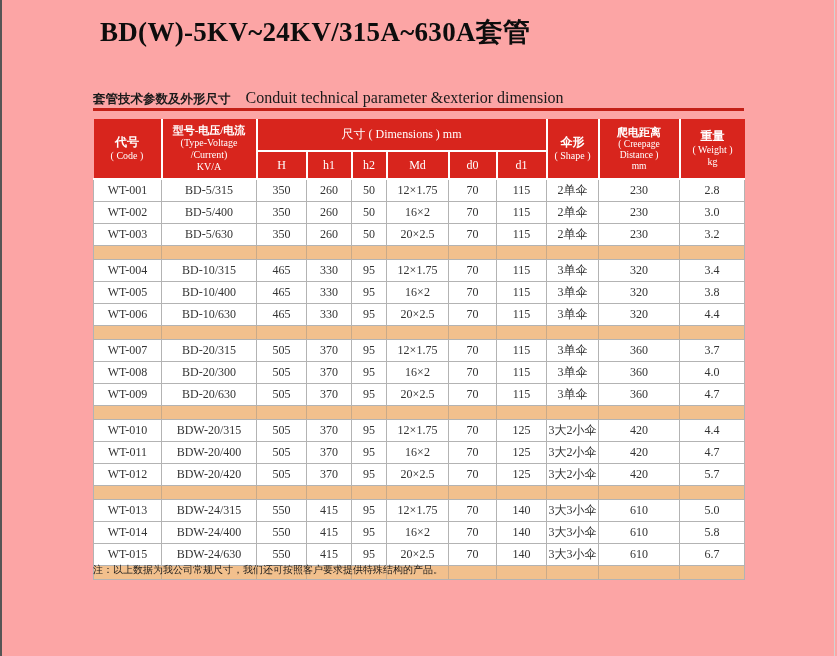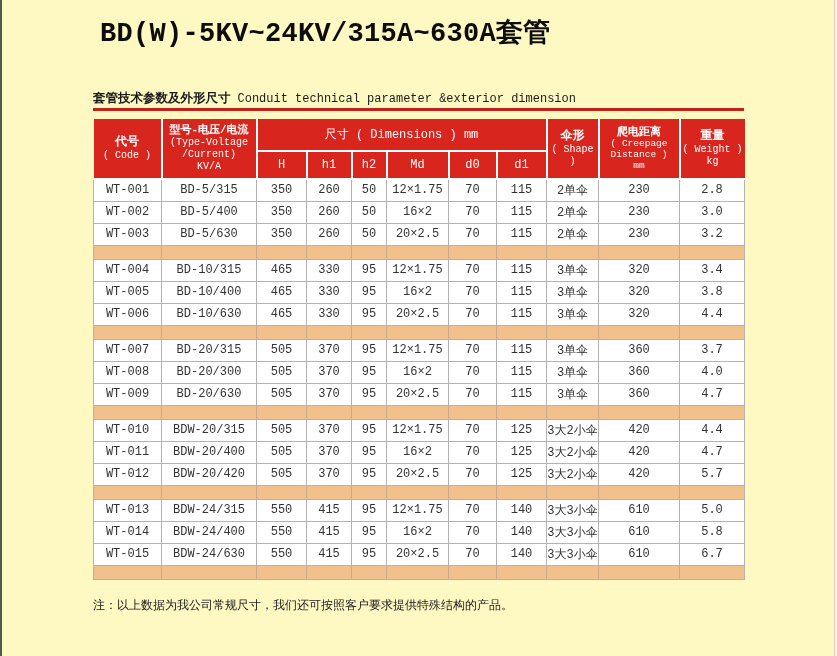--- a/index.html
+++ b/index.html
@@ -1,30 +1,30 @@
 <!DOCTYPE html>
 <html style="--header_red: #d8251d; --band_orange: #f2c08d; --underline_red: #c32017; --grid_grey: #b3b3b3;"><head>
 <meta charset="utf-8">
 <style>
   html,body { margin:0; padding:0; background:#ffffff; }
   .page {
-    position:relative; width:837px; height:656px; background:#fef9c3;
-    overflow:hidden; font-family:Liberation Mono, monospace;
+    position:relative; width:837px; height:656px; background:#fca5a5;
+    overflow:hidden; font-family:Liberation Serif, serif;
   }
   .edge-left  { position:absolute; left:0; top:0; width:2px; height:656px; background:#555555; }
   .edge-right { position:absolute; left:834px; top:0; width:1px; height:656px; background:#d2d2d2; }
 
   .title {
     position:absolute; left:100px; top:14px;
     font-size:27px; font-weight:bold; color:#0d0d0d; letter-spacing:0.3px;
     white-space:nowrap;
   }
   .subtitle { position:absolute; left:93px; top:89px; white-space:nowrap; }
   .subtitle .zh { font-size:12.5px; font-weight:bold; color:#1a1a1a; }
-  .subtitle .en { font-size:12px; font-weight:normal; color:#1a1a1a; margin-left:7px; }
+  .subtitle .en { font-size:16px; font-weight:normal; color:#1a1a1a; margin-left:15px; }
   .red-rule {
     position:absolute; left:93px; top:108px; width:651px; height:3px;
     background:var(--underline_red, #c32017);
   }
 
   .spec-table {
     position:absolute; left:93px; top:119px; width:651px;
     border-collapse:collapse; table-layout:fixed;
   }
   .spec-table th {
@@ -53,22 +53,22 @@
   .band-row { height:14px; }
   .band-row td {
     background:var(--band_orange, #f2c08d); padding:0;
     border-top:1px solid #b3b3b3; border-bottom:1px solid #b3b3b3;
     border-left:1px solid rgba(130,130,130,0.35);
   }
   .band-row td:first-child { border-left:1px solid #b3b3b3; }
   .band-row td:last-child  { border-right:1px solid #b3b3b3; }
 
   .note {
-    position:absolute; left:93px; top:597px;
-    font-size:12px; color:#1a1a1a; white-space:nowrap;
+    position:absolute; left:93px; top:563px;
+    font-size:10px; color:#1a1a1a; white-space:nowrap;
   }
 </style>
 </head>
 <body>
 
 <div class="page">
   <div class="edge-left"></div>
   <div class="edge-right"></div>
 
   <div class="title">BD(W)-5KV~24KV/315A~630A套管</div>

